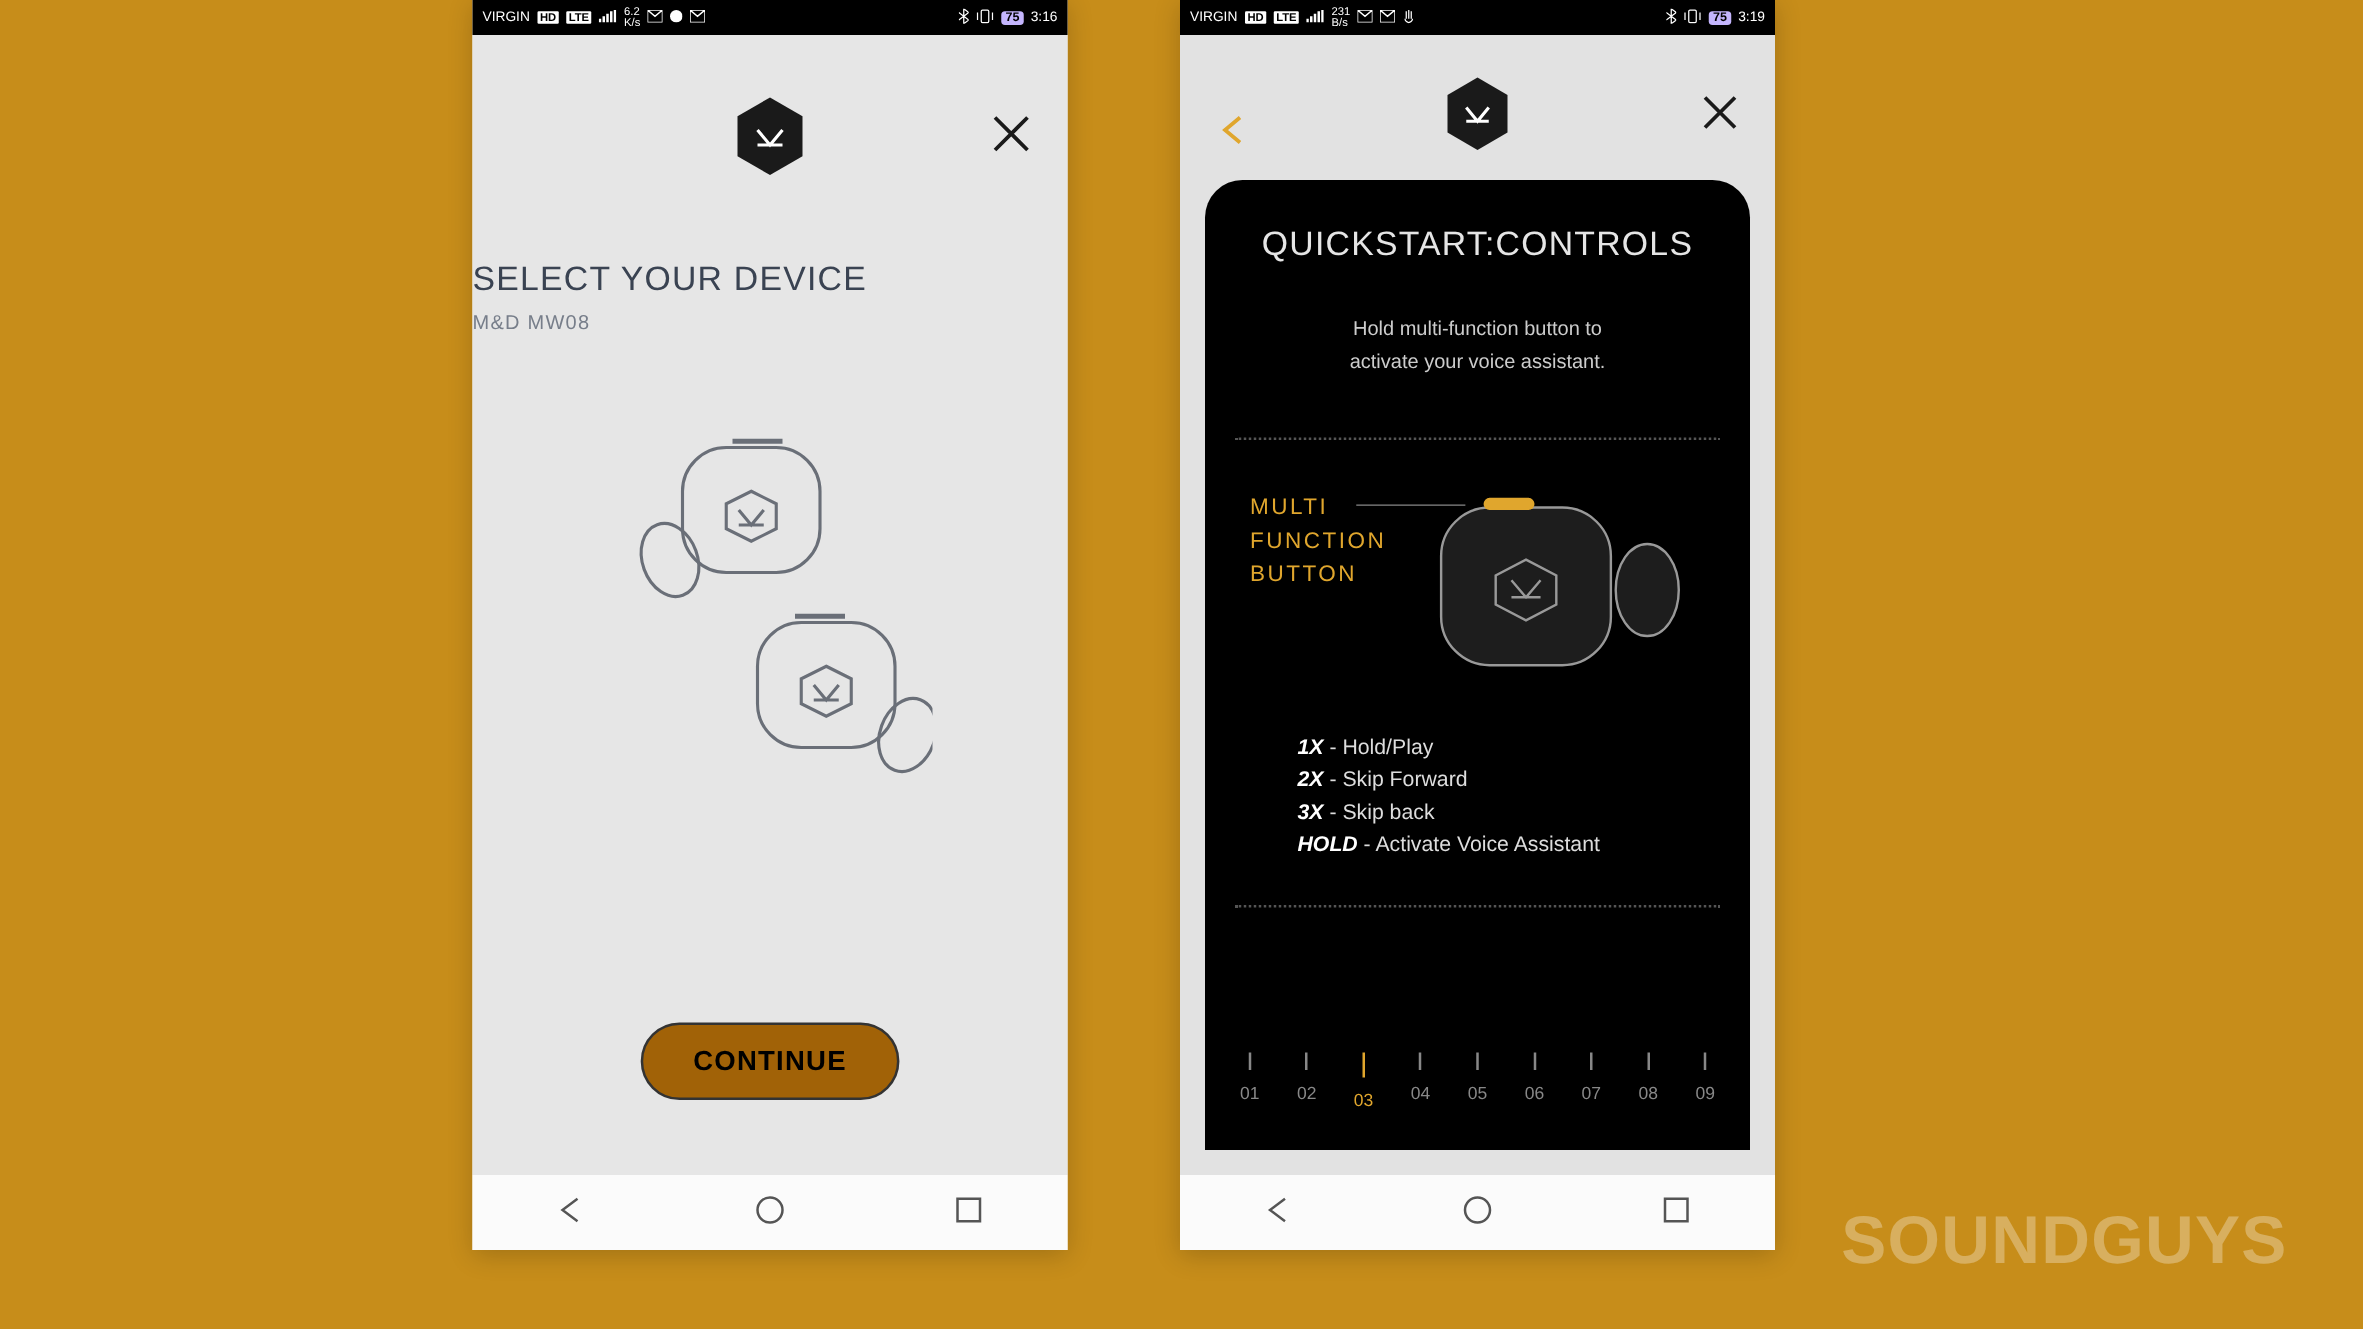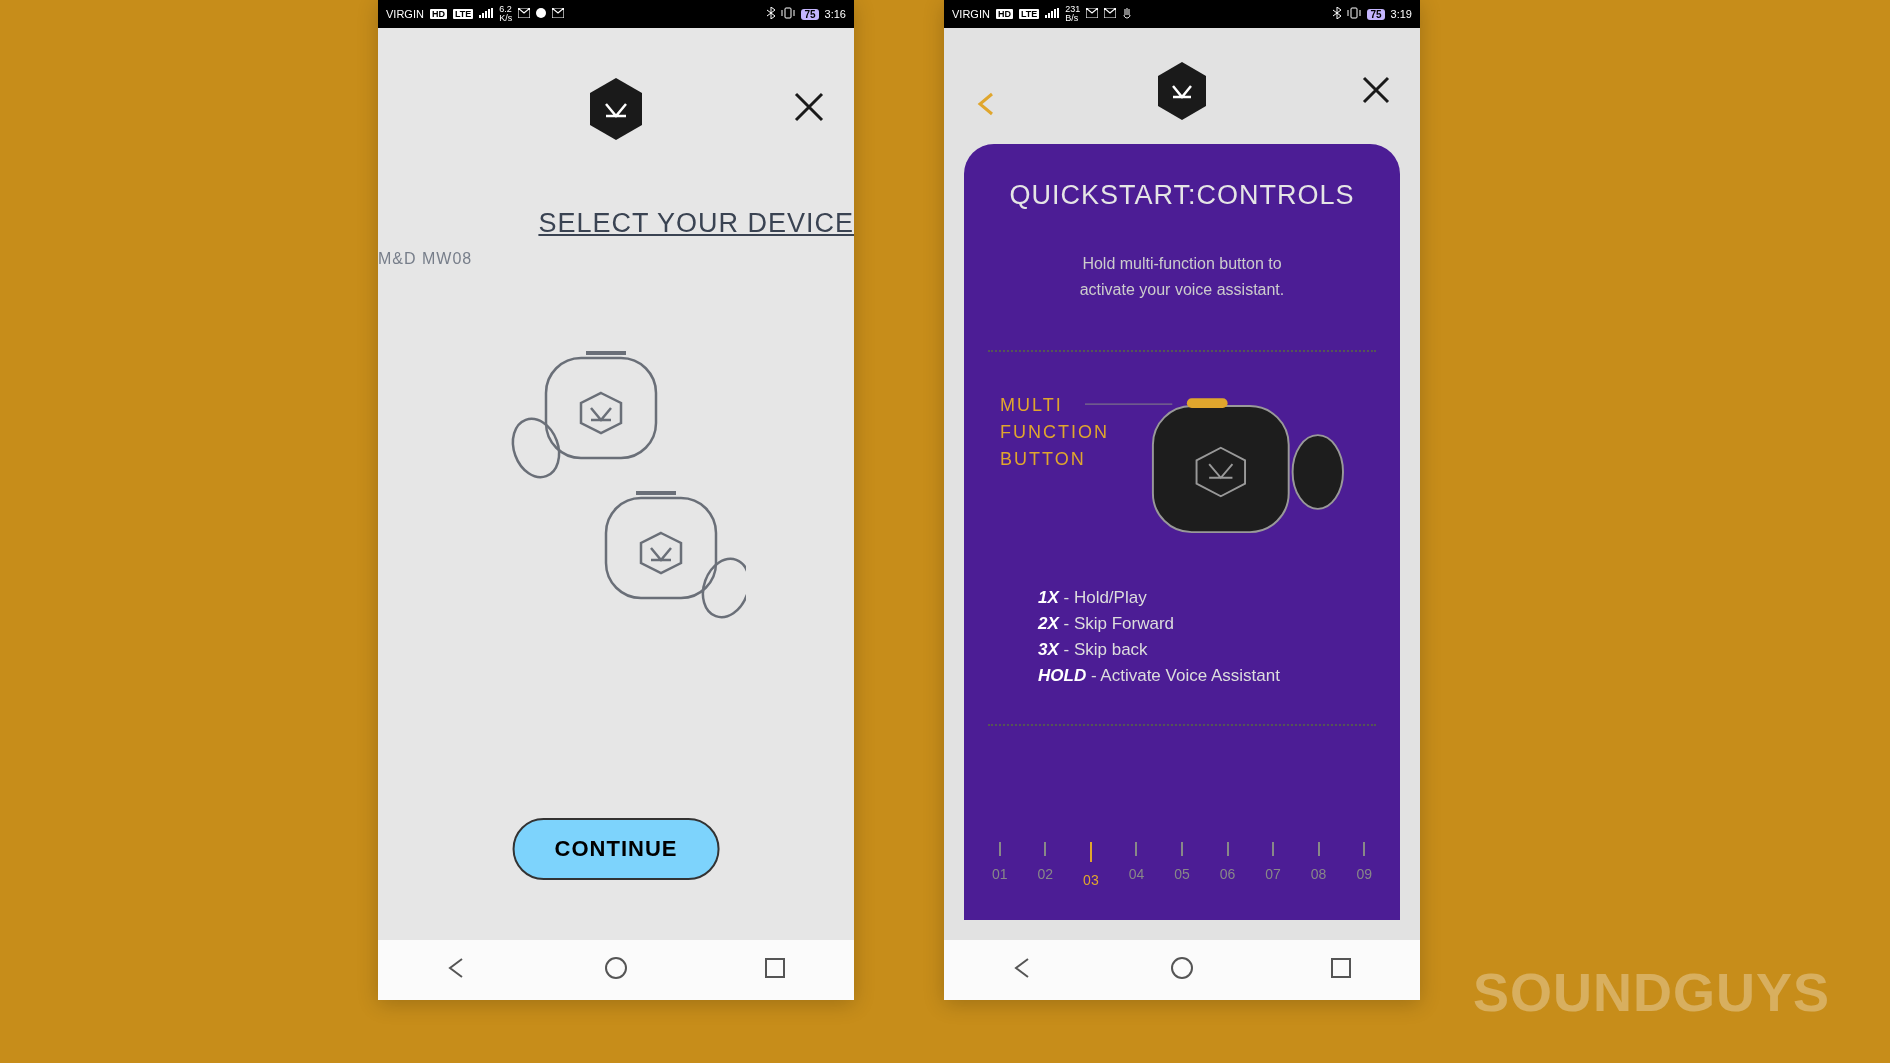--- a/index.html
+++ b/index.html
@@ -57,26 +57,25 @@
     left: 28px;
     top: 62px;
     cursor: pointer;
   }
 
   
   .title {
     position: absolute;
     top: 180px;
     width: 100%;
-    text-align: right;
+    text-align: left;
     font-size: 27px;
     letter-spacing: 1px;
     color: #3a4352;
     font-weight: 400;
-    text-decoration: underline;
   }
   .subtitle {
     position: absolute;
     top: 222px;
     width: 100%;
     text-align: left;
     font-size: 16px;
     color: #777e8a;
     letter-spacing: 1px;
   }
@@ -90,32 +89,32 @@
     position: absolute;
     bottom: 60px;
     left: 50%;
     transform: translateX(-50%);
     padding: 16px 40px;
     border: 2px solid #333;
     border-radius: 40px;
     font-size: 22px;
     font-weight: bold;
     letter-spacing: 1px;
-    background:#7dd3fc;
+    background:#a16207;
     cursor: pointer;
   }
 
   
   .dark-card {
     position: absolute;
     top: 116px;
     left: 20px;
     right: 20px;
     bottom: 20px;
-    background: #4c1d95;
+    background: #000000;
     border-radius: 30px 30px 0 0;
     color: #e5e5e5;
     padding: 36px 24px 20px;
     display: flex;
     flex-direction: column;
     align-items: center;
   }
   .card-title {
     font-size: 27px;
     letter-spacing: 1px;

